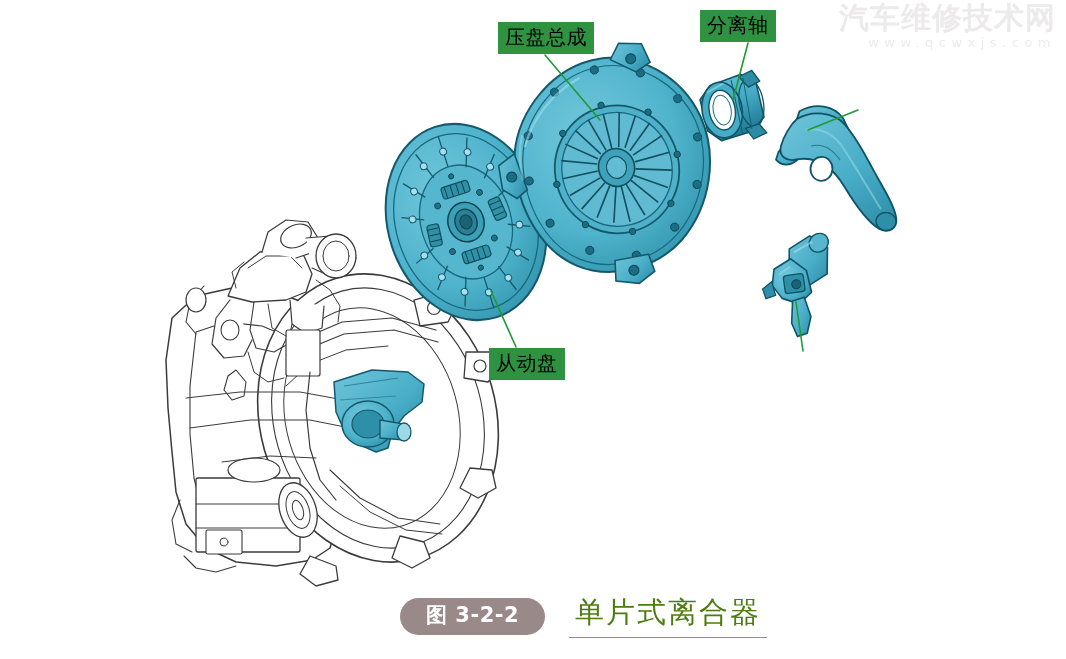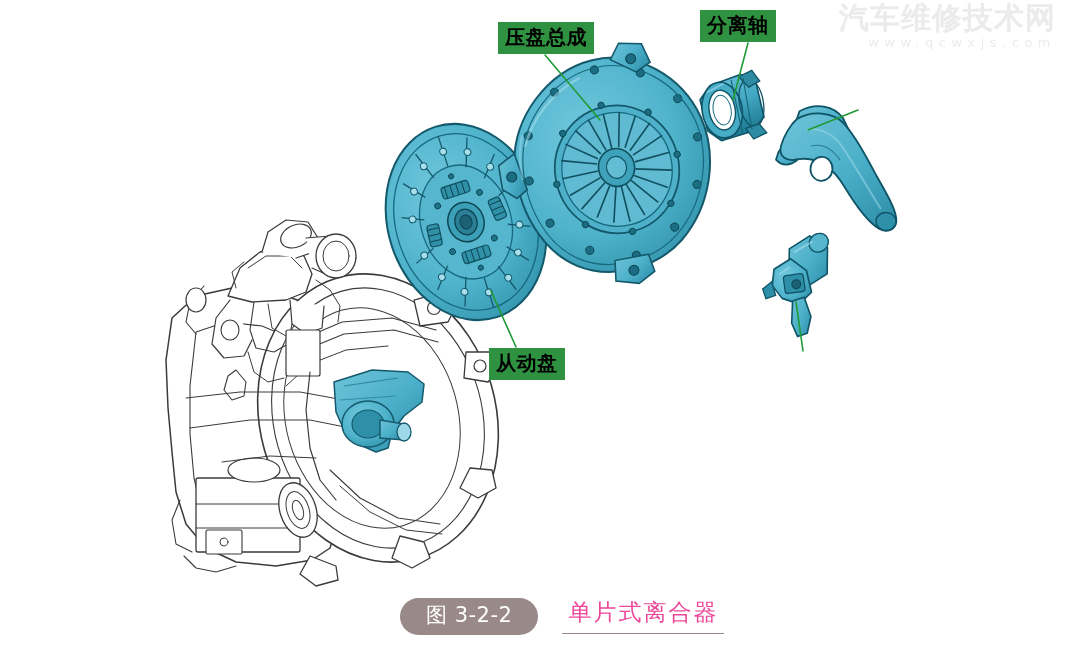--- a/index.html
+++ b/index.html
@@ -47,54 +47,54 @@
     letter-spacing: 5.5px;
     line-height: 1.4;
   }
 
   
   .callout {
     position: absolute;
     background: #2f9240;
     color: #000000;
     font-size: 20px;
-    font-weight: bold;
+    font-weight: normal;
     line-height: 1;
     padding: 5px 7px 7px 7px;
     white-space: nowrap;
     letter-spacing: 0.5px;
   }
 
   
   .caption-bar {
     position: absolute;
     left: 400px;
     top: 595px;
     display: flex;
     align-items: center;
     height: 42px;
   }
   .caption-pill {
     background: #9a8989;
     color: #ffffff;
     font-size: 21px;
-    font-weight: normal;
+    font-weight: bold;
     border-radius: 21px;
     padding: 7px 26px 9px 26px;
     line-height: 1;
     letter-spacing: 0.5px;
   }
   .caption-text-wrap {
     margin-left: 24px;
     padding-bottom: 3px;
     border-bottom: 1.5px solid #9a8989;
   }
   .caption-text {
-    font-size: 23px;
-    color: #ec4899;
+    font-size: 29px;
+    color: #4d7c0f;
     line-height: 1.25;
     letter-spacing: 2px;
     padding: 0 6px 4px 6px;
     display: block;
   }
 </style>
 </head>
 <body>
 
 <div id="figure-root">

